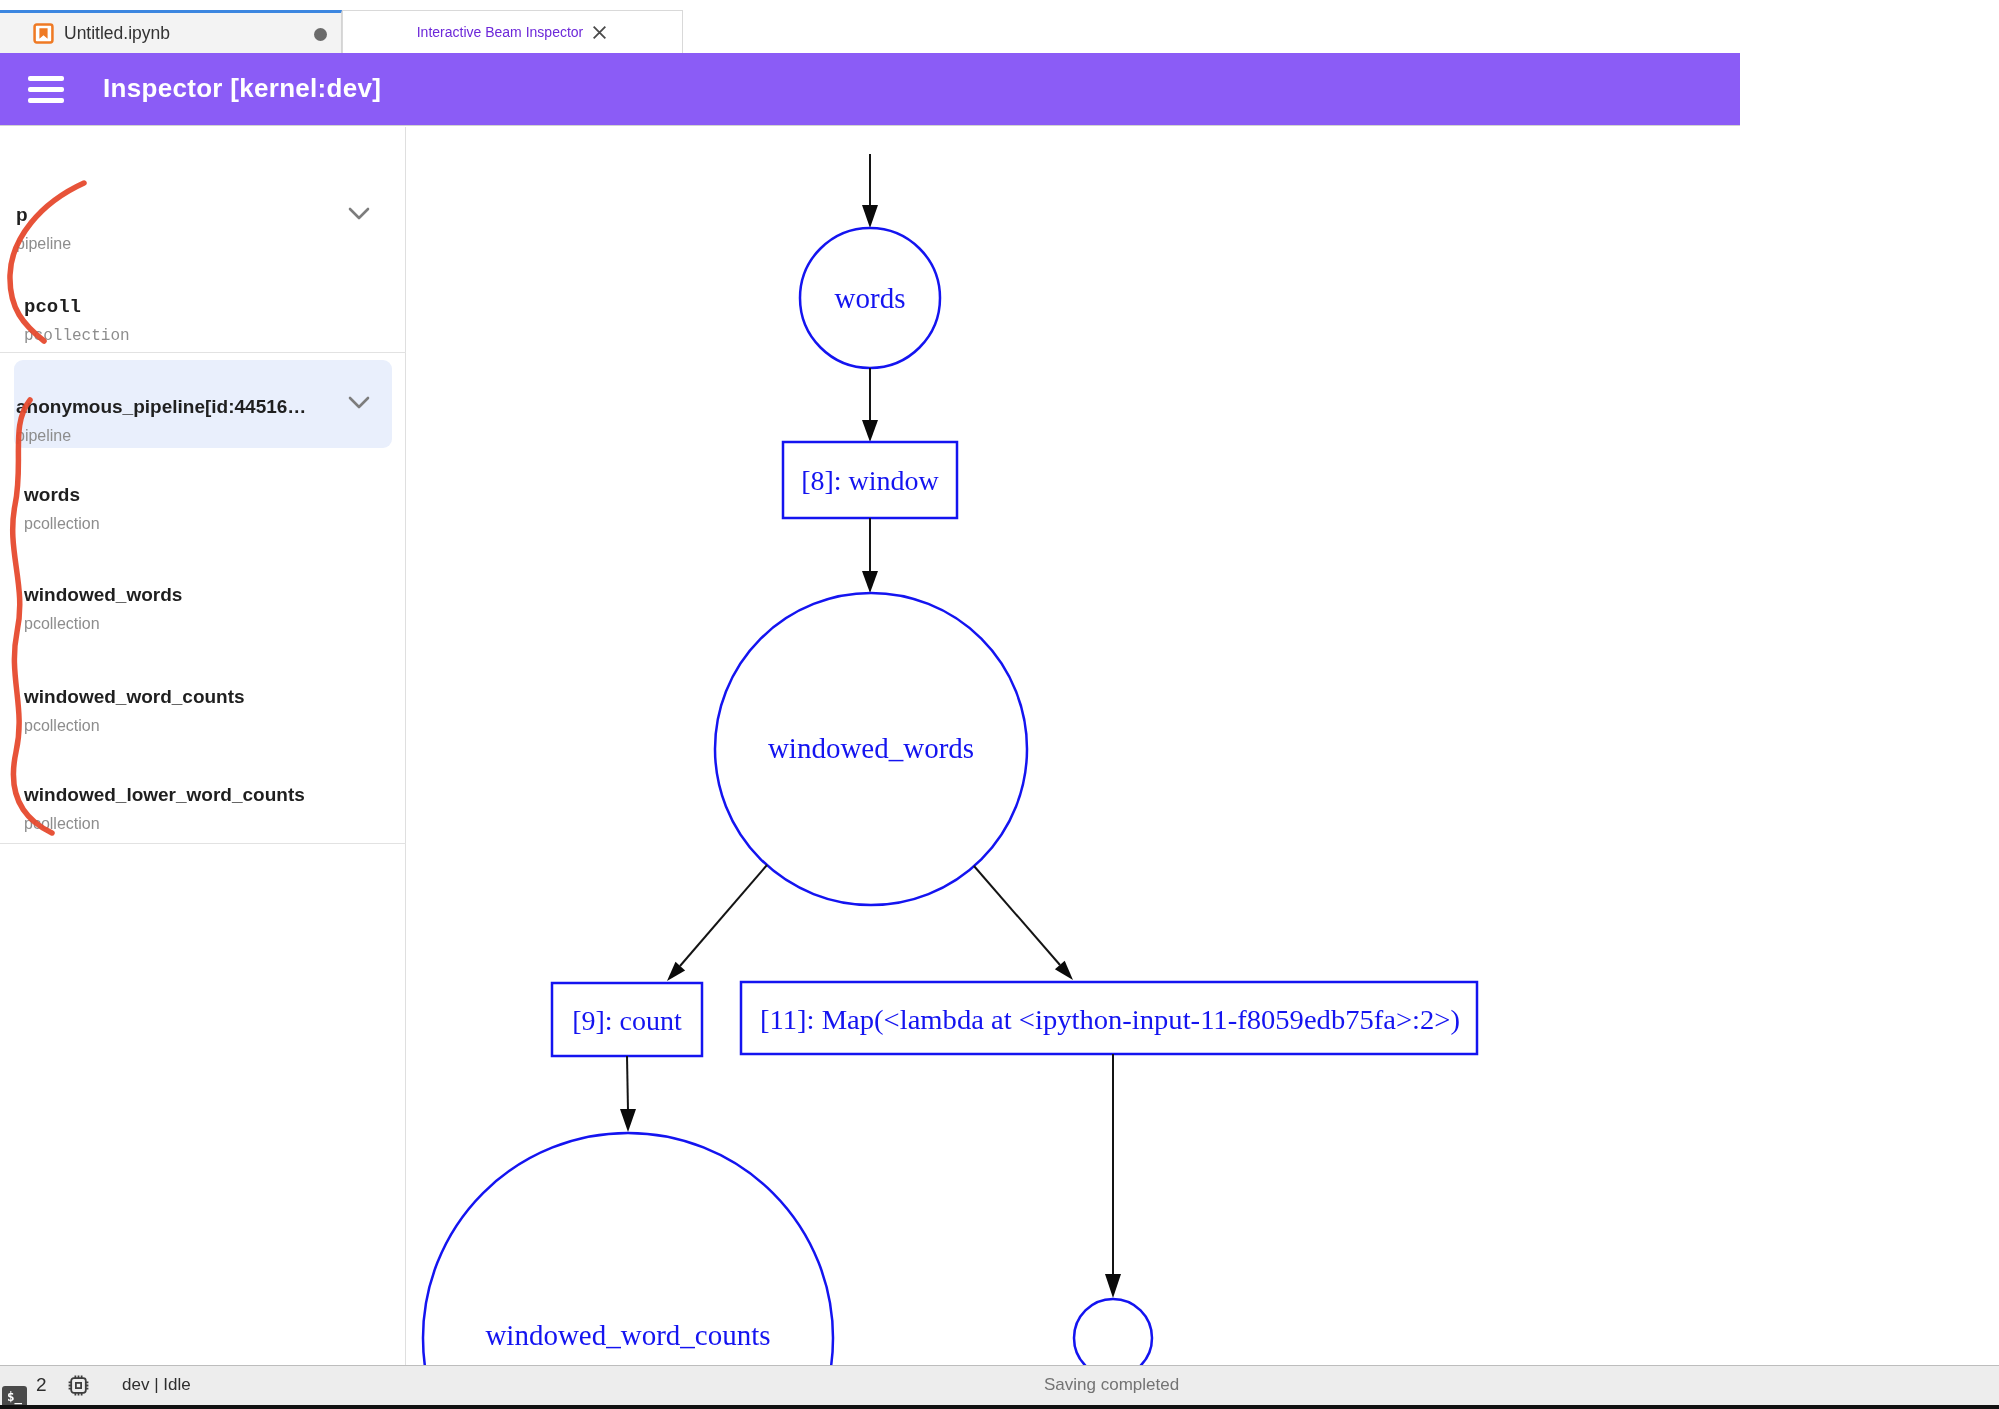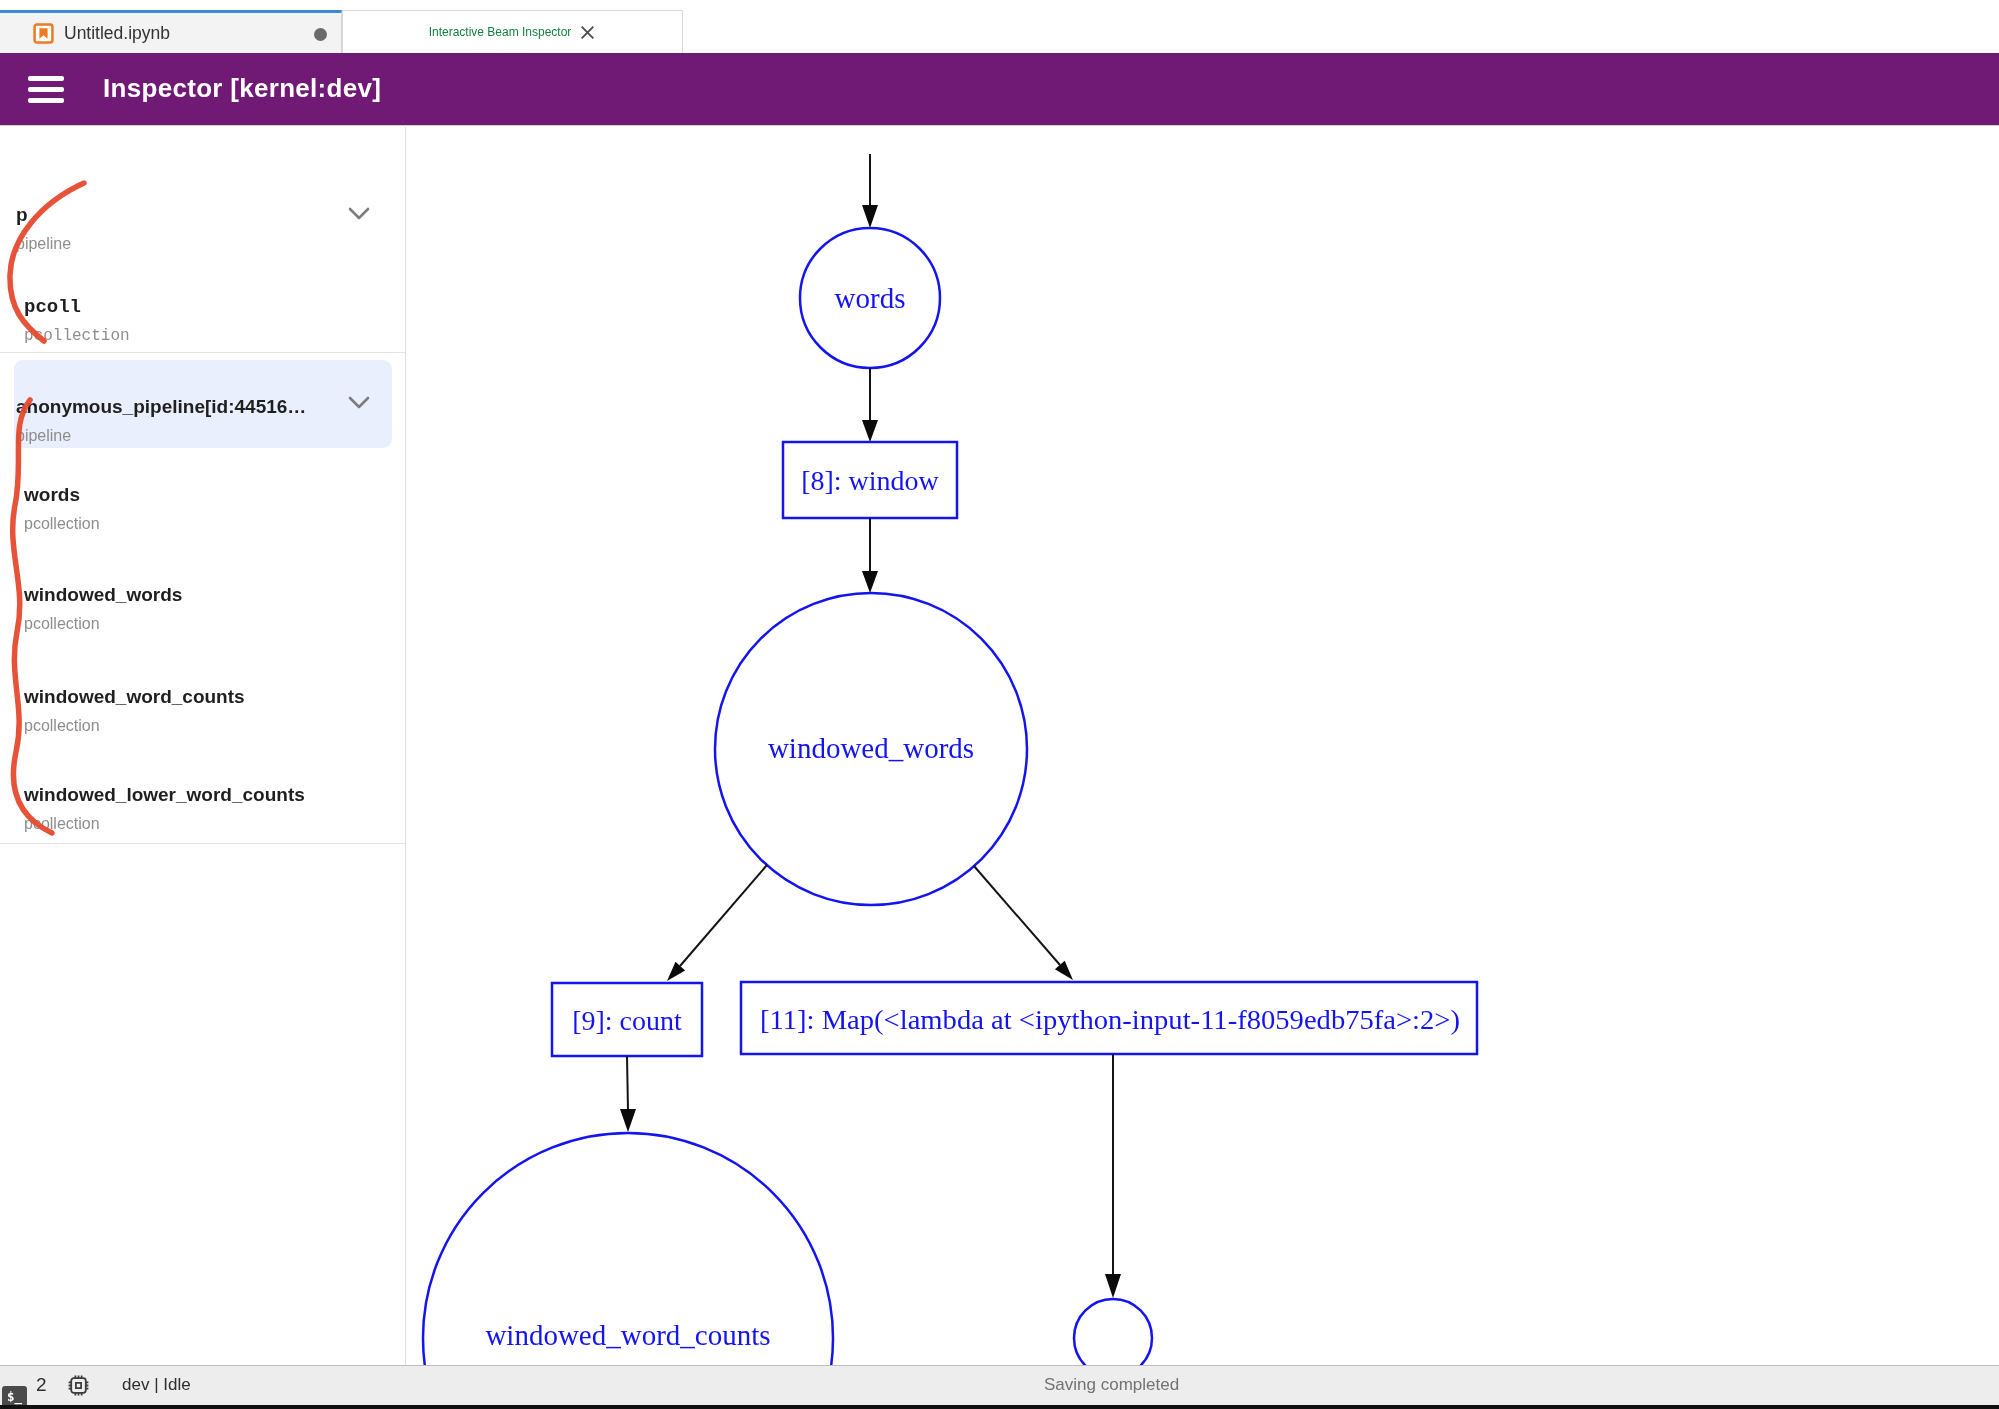--- a/index.html
+++ b/index.html
@@ -11,25 +11,25 @@
   .topstrip{left:0;top:0;width:1999px;height:10px;background:#fff;}
   .tabbar{left:0;top:10px;width:1999px;height:43px;background:#fff;}
   .tab1{left:0;top:0;width:342px;height:43px;background:#f3f3f3;
         border-top:3px solid #3c86e0;border-right:1px solid #d4d4d4;
         box-sizing:border-box;display:flex;align-items:center;padding-left:33px;}
   .tab1 .lbl{font-size:17.5px;color:#333;margin-left:10px;}
   .dirty{position:absolute;right:14px;top:15px;width:13px;height:13px;border-radius:50%;background:#6b6b6b;}
   .tab2{left:342px;top:0;width:341px;height:43px;background:#fff;
         border:1px solid #d9d9d9;border-bottom:none;box-sizing:border-box;
         display:flex;align-items:center;justify-content:center;}
-  .tab2 .lbl{font-size:12px;color:#15803d;}
+  .tab2 .lbl{font-size:14px;color:#6d28d9;}
   .closex{margin-left:8px;display:inline-flex;}
 
   
-  .appbar{left:0;top:53px;width:1999px;height:73px;background:#701a75;
+  .appbar{left:0;top:53px;width:1740px;height:73px;background:#8b5cf6;
           border-bottom:1px solid #d2d2d2;box-sizing:border-box;text-decoration:underline;}
   .hamburger{position:absolute;left:28px;top:23px;width:36px;height:28px;cursor:pointer;}
   .hamburger i{display:block;height:4.5px;background:#fff;border-radius:2px;margin-bottom:6.5px;}
   .appbar .title{position:absolute;left:103px;top:20px;color:#fff;font-size:26px;font-weight:600;letter-spacing:.3px;}
 
   
   .sidebar{left:0;top:127px;width:406px;height:1238px;background:#fff;
            border-right:1.5px solid #dfdfdf;box-sizing:border-box;}
   .row{position:absolute;left:16px;right:56px;cursor:pointer;}
   .row .t{font-size:19px;font-weight:600;color:#1f1f1f;line-height:24px;

